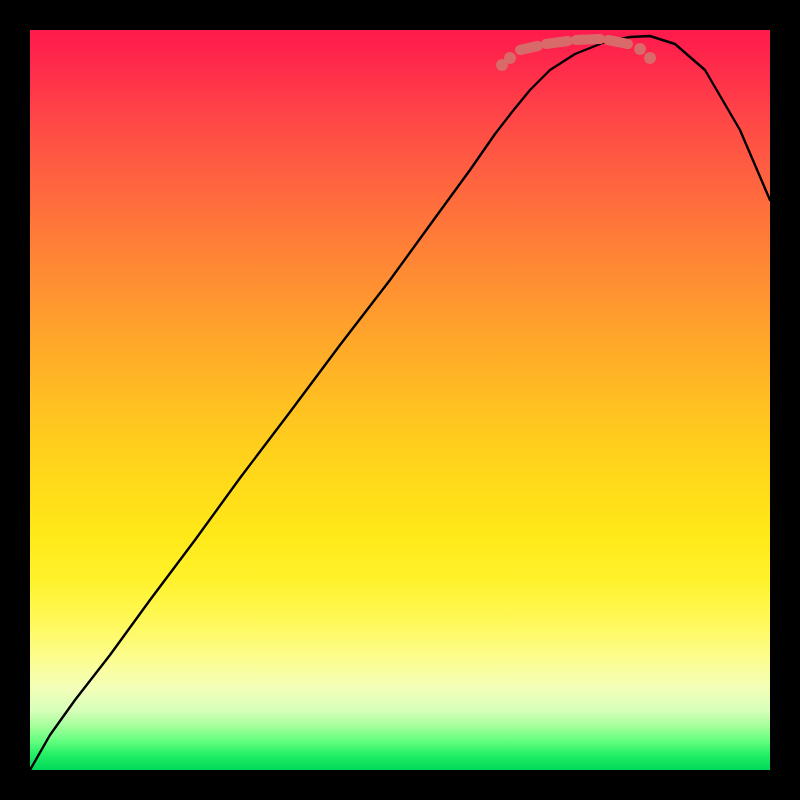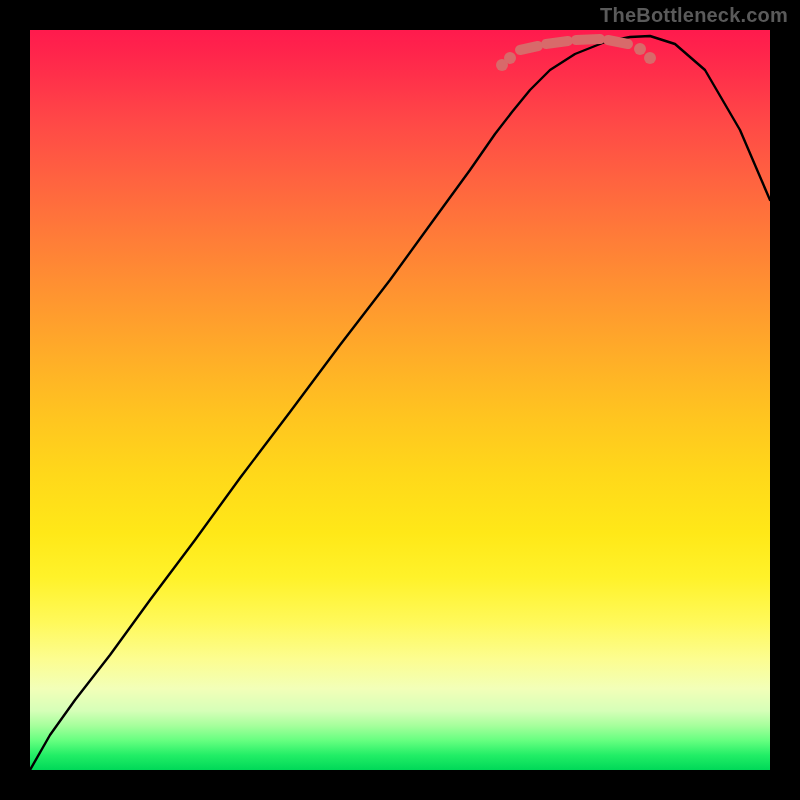--- a/index.html
+++ b/index.html
@@ -80,21 +80,20 @@
     stroke: #d86a6a;
     stroke-width: 10;
     stroke-linecap: round;
     fill: none;
   }
 </style>
 </head>
 <body>
 
 <div class="frame">
-  <div class="watermark">TheBottleneck.com</div>
 
   <div class="plot">
     <div class="gradient"></div>
     <svg class="overlay" viewBox="0 0 740 740" preserveAspectRatio="none">
       <path id="curve-path" class="curve" d="M0 740 L20 705 L45 670 L80 625 L120 570 L165 510 L210 448 L260 382 L310 315 L360 250 L405 188 L440 140 L465 104 L482 82 L500 60 L520 40 L545 24 L575 12 L600 7 L620 6 L645 14 L675 40 L710 100 L740 170"></path>
       <g id="markers-group">
           <circle cx="472" cy="35" r="6" class="marker-fill"></circle>
           <circle cx="480" cy="28" r="6" class="marker-fill"></circle>
           <line x1="490" y1="20" x2="508" y2="16" class="marker-stroke"></line>
           <line x1="516" y1="14" x2="538" y2="11" class="marker-stroke"></line>

